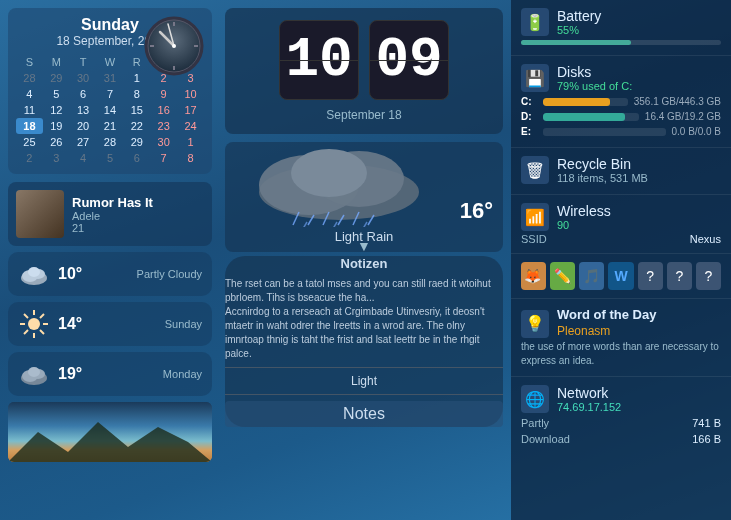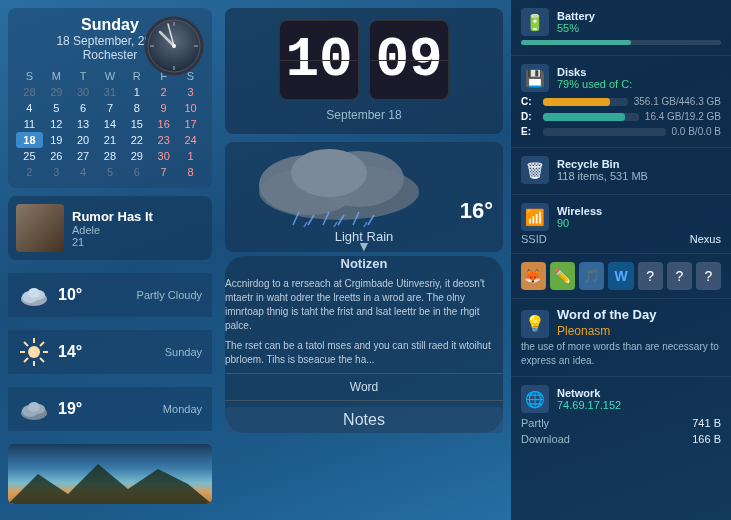--- a/index.html
+++ b/index.html
@@ -103,22 +103,22 @@
       background: linear-gradient(135deg, #887766, #443322);
     }
     .music-info { flex: 1; }
     .music-title { font-size: 13px; font-weight: bold; color: #fff; }
     .music-artist { font-size: 11px; color: #9bc; }
     .music-track { font-size: 11px; color: #9bc; }
 
     
     .weather-row {
       background: rgba(20,55,90,0.45);
-      border-radius: 2px;
-      margin: 13px 8px;
+      border-radius: 10px;
+      margin: 6px 8px;
       padding: 6px 10px;
       display: flex;
       align-items: center;
       gap: 8px;
     }
     .weather-icon-area {
       width: 32px;
       height: 32px;
       display: flex;
       align-items: center;
@@ -307,22 +307,22 @@
       height: 28px;
       background: rgba(60,100,150,0.5);
       border-radius: 4px;
       display: flex;
       align-items: center;
       justify-content: center;
       font-size: 16px;
       flex-shrink: 0;
     }
     .right-section-title {
-      font-size: 11px;
-      font-weight: bold;
+      font-size: 14px;
+      font-weight: normal;
       color: #ddeeff;
     }
     .right-section-sub {
       font-size: 11px;
       color: #4d9;
     }
     .progress-bar-bg {
       background: rgba(255,255,255,0.12);
       border-radius: 3px;
       height: 5px;
@@ -427,21 +427,20 @@
   </style>
 </head>
 <body>
 
 <div class="left-panel">
 
   <div class="calendar-widget" style="position:relative;">
     <div class="cal-header">
       <div class="day-name">Sunday</div>
       <div class="date-line">18 September, 2011</div>
-      <div class="city">Rochester</div>
     </div>
 
     <div class="clock-area">
       <svg class="clock-svg" viewBox="0 0 60 60">
         <defs>
           <radialGradient id="cg" cx="50%" cy="40%" r="60%">
             <stop offset="0%" stop-color="#5a6a7a"></stop>
             <stop offset="100%" stop-color="#1a2a3a"></stop>
           </radialGradient>
         </defs>
@@ -633,28 +632,28 @@
         <line x1="128" y1="75" x2="122" y2="85" stroke="#7af" stroke-width="1.5" opacity="0.6"></line>
       </svg>
     </div>
     <div class="weather-temp-main">16°</div>
     <div class="weather-label">Light Rain</div>
     <div class="weather-arrow">▼</div>
   </div>
 
   <div class="notes-widget">
     <div class="notes-title">Notizen</div>
+    <div class="notes-text" style="margin-top:6px;">
+      <span>The rset can be a tatol mses and you can still raed it wtoihut pbrloem. Tihs is bseacue the ha...</span>
+    </div>
     <div class="notes-text">
       <span>Accnirdog to a rerseach at Crgimbade Utinvesriy, it deosn't mtaetr in waht odrer the lreetts in a wrod are. The olny imnrtoap thnig is taht the frist and lsat leettr be in the rhgit palce.</span>
     </div>
-    <div class="notes-text" style="margin-top:6px;">
-      <span>The rset can be a tatol mses and you can still raed it wtoihut pbrloem. Tihs is bseacue the ha...</span>
-    </div>
     <hr class="notes-divider">
-    <div class="notes-todo">Word</div>
+    <div class="notes-todo">Light</div>
     <hr class="notes-divider">
     <div class="notes-btn">Notes</div>
   </div>
 </div>
 
 <div class="right-panel">
 
   <div class="right-section">
     <div class="right-section-header">
       <div class="right-icon">🔋</div>

